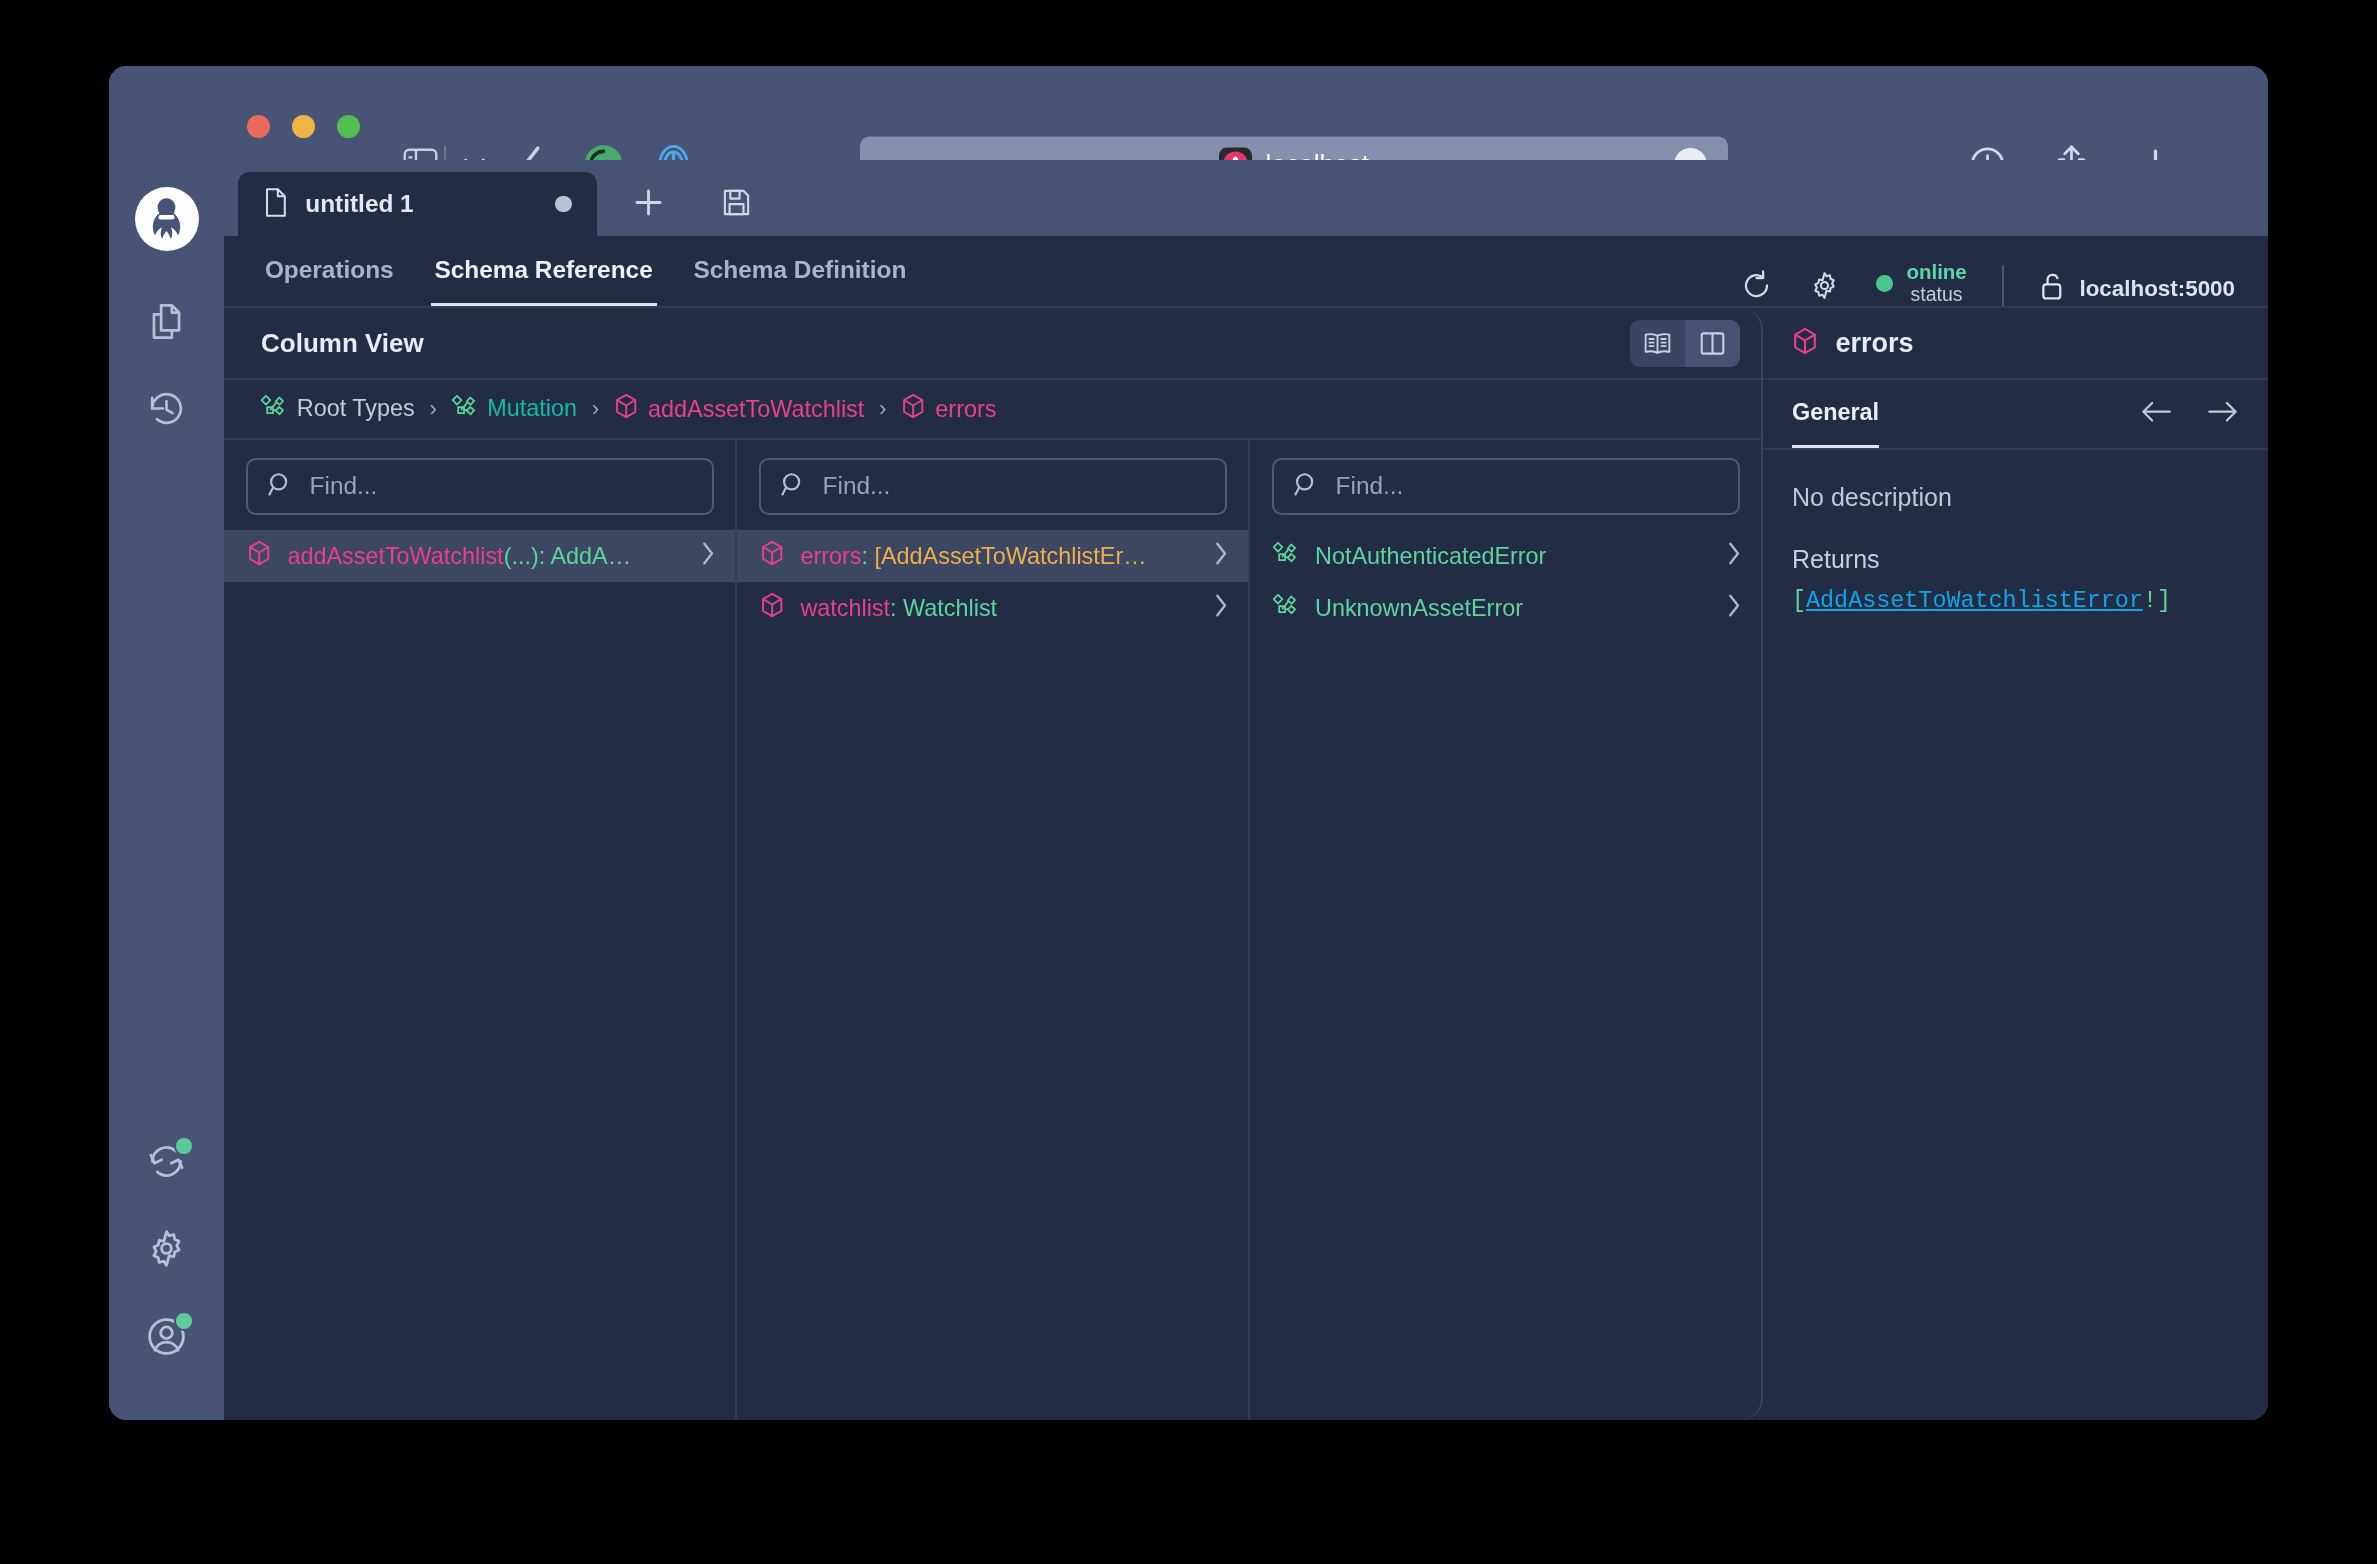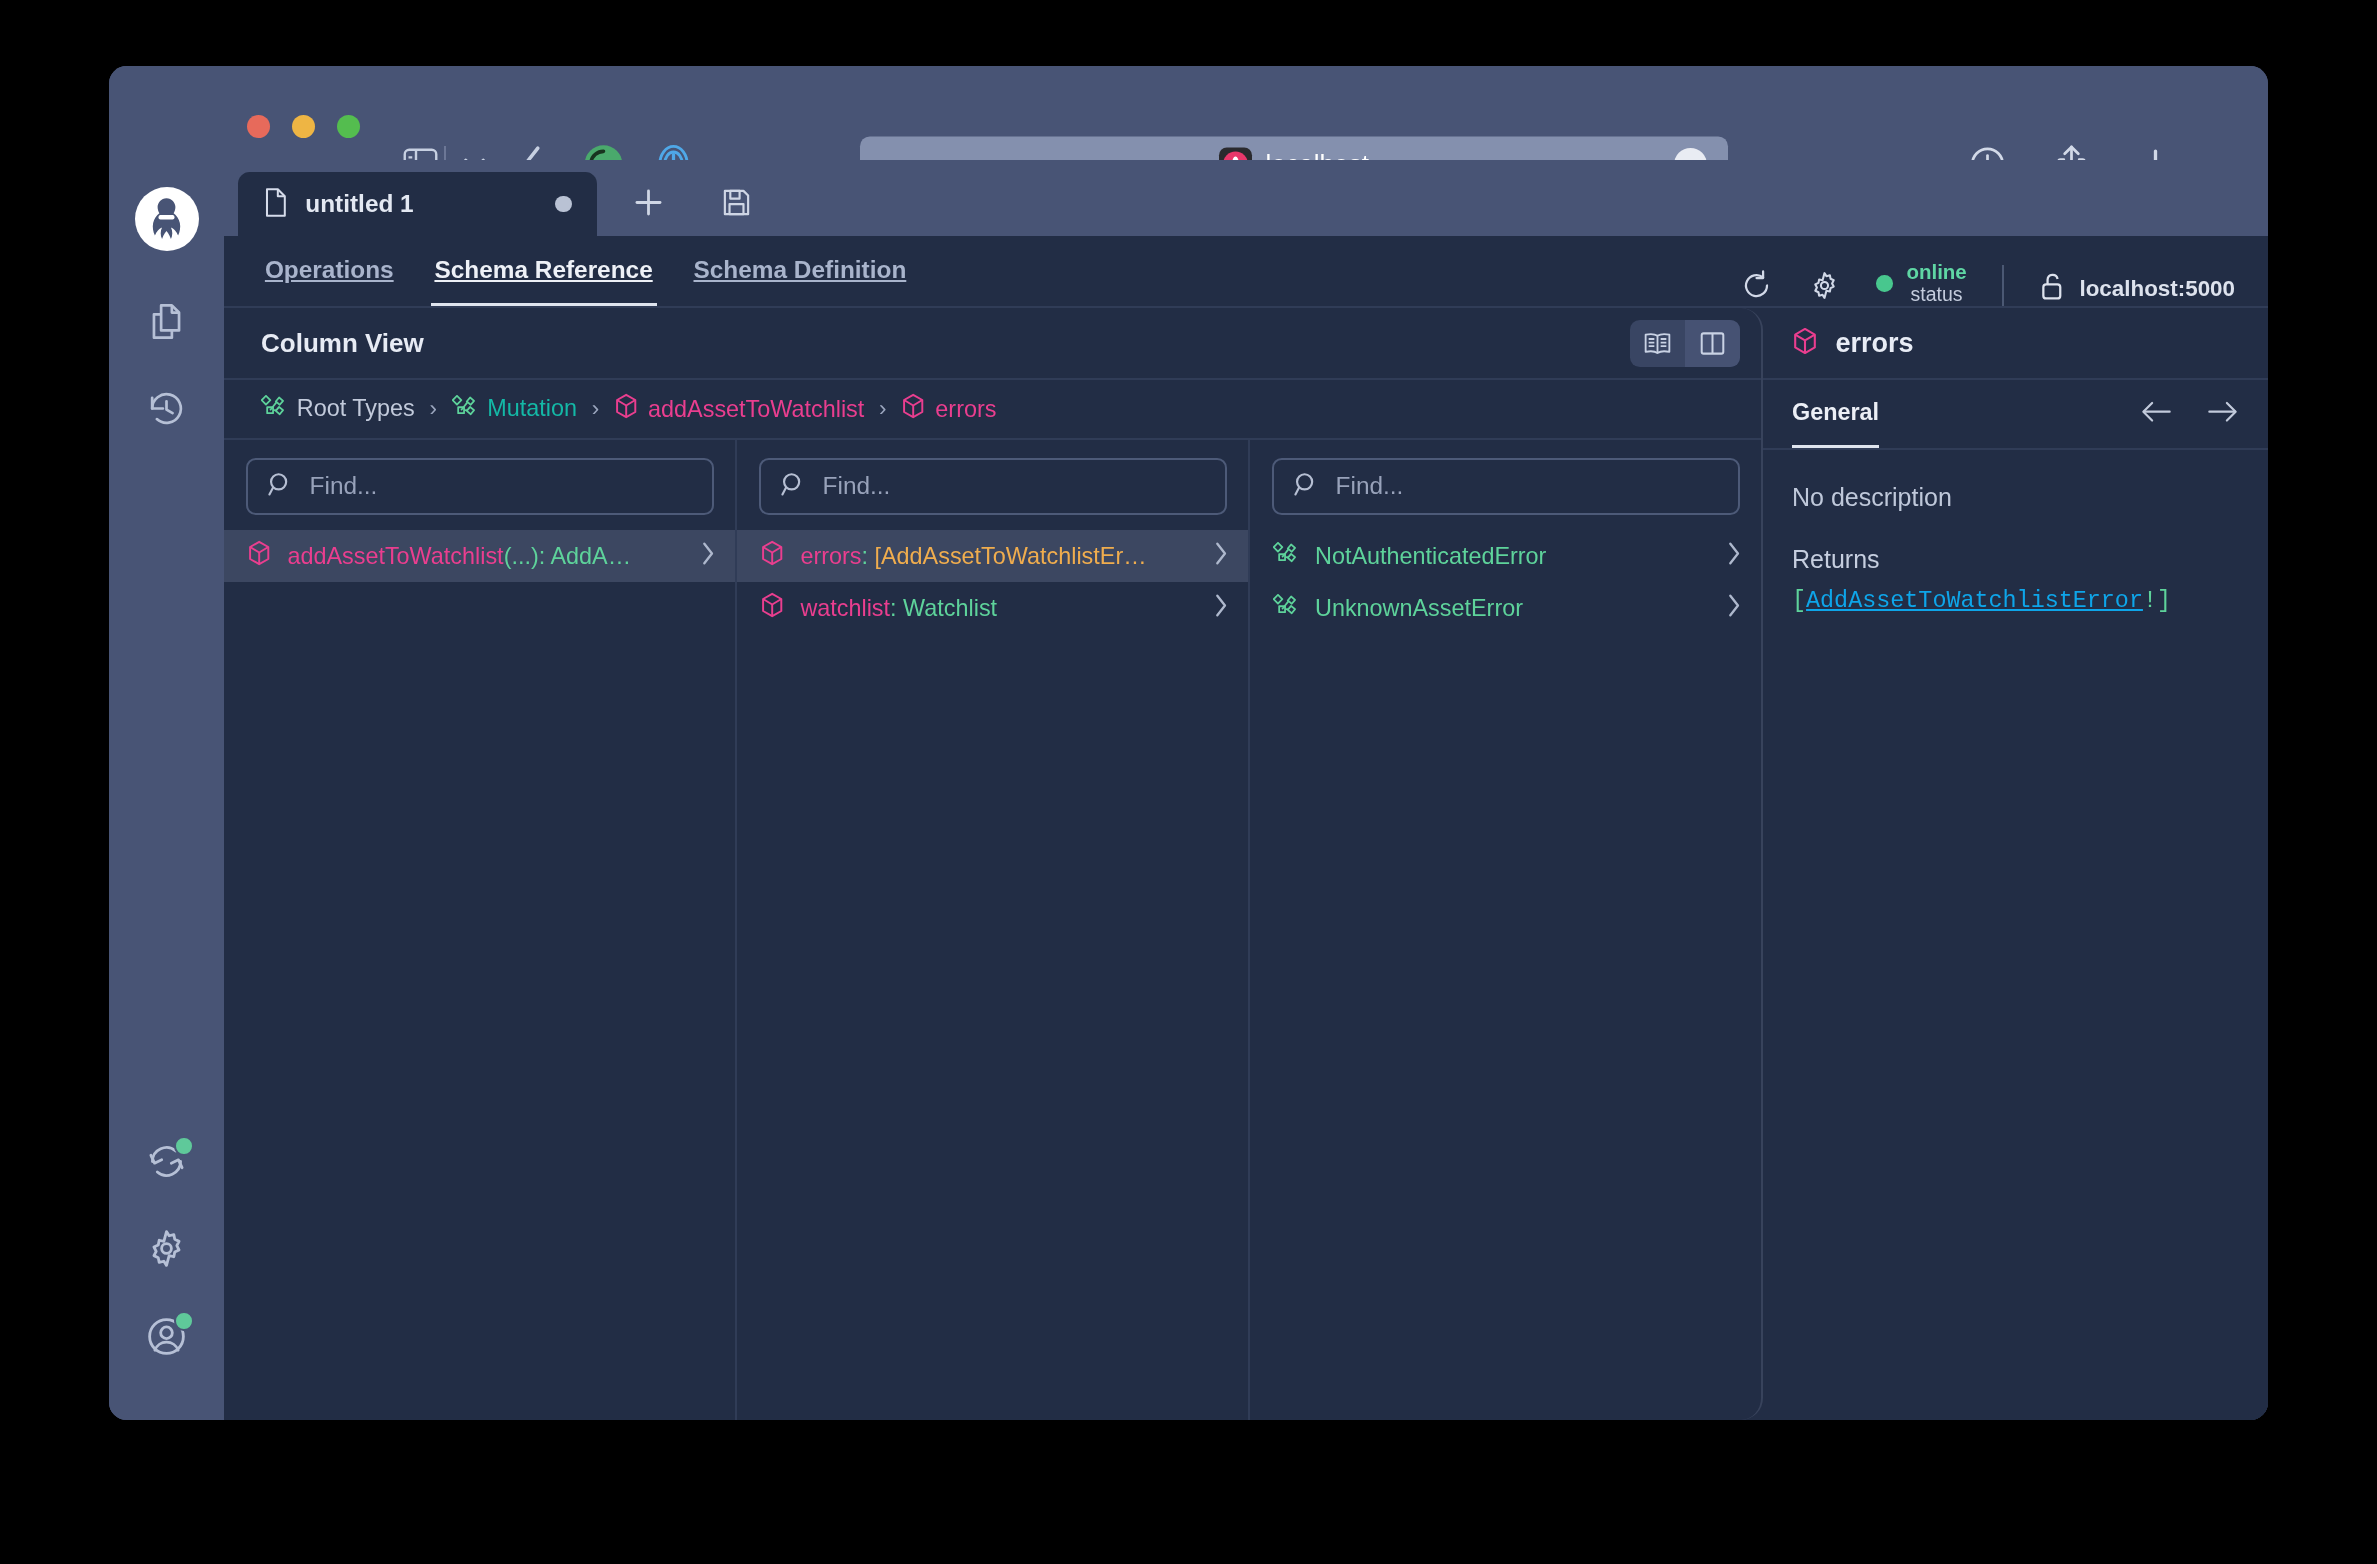--- a/index.html
+++ b/index.html
@@ -161,21 +161,20 @@
     border-bottom: 2px solid #303c57;
     display: flex; align-items: stretch;
     padding: 0 33px 0 37px;
   }
   .nav-tabs { display: flex; align-items: stretch; gap: 33px; }
   .nav-tab {
     display: flex; align-items: center;
     color: #a9b4cc; font-size: 24.4px; font-weight: bold;
     border-bottom: 3.9px solid transparent;
     padding: 0 3.9px;
-    text-decoration: underline;
   }
   .nav-tab.active { color: #eef1f7; border-bottom-color: #dfe4ee; }
   .nav-right { margin-left: auto; display: flex; align-items: flex-end; gap: 35px; }
   .status-wrap { display: flex; align-items: center; gap: 13.7px; }
   .status-dot { width: 16.6px; height: 16.6px; border-radius: 50%; background: #48c78e; }
   .status-txt { line-height: 1.12; }
   .status-online { color: #5fd6a4; font-size: 20.5px; font-weight: bold; display: block; text-align: center; }
   .status-label { color: #c4ccdd; font-size: 19.5px; display: block; text-align: center; }
   .nav-sep { width: 2px; height: 41px; background: #4b5873; }
   .host-wrap { display: flex; align-items: center; gap: 13.7px; color: #dde2ed; }

